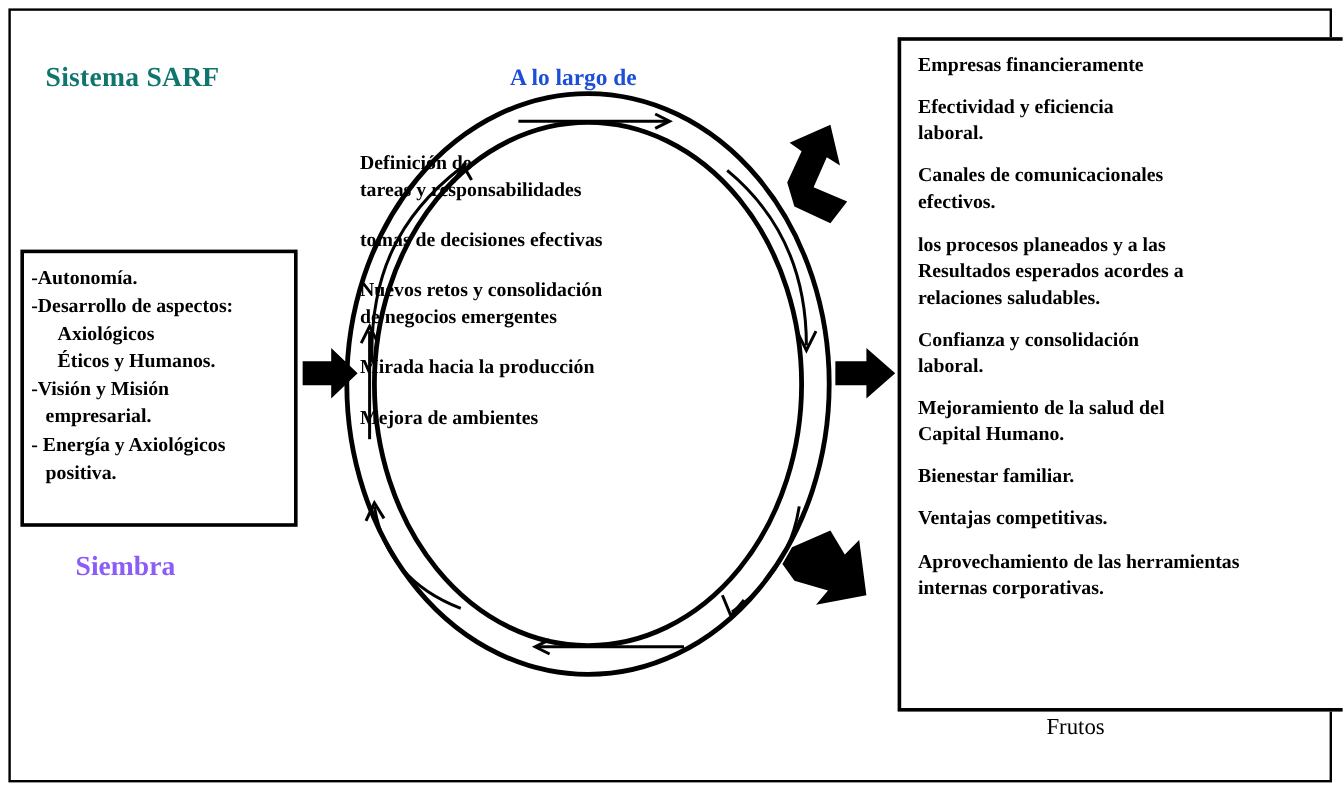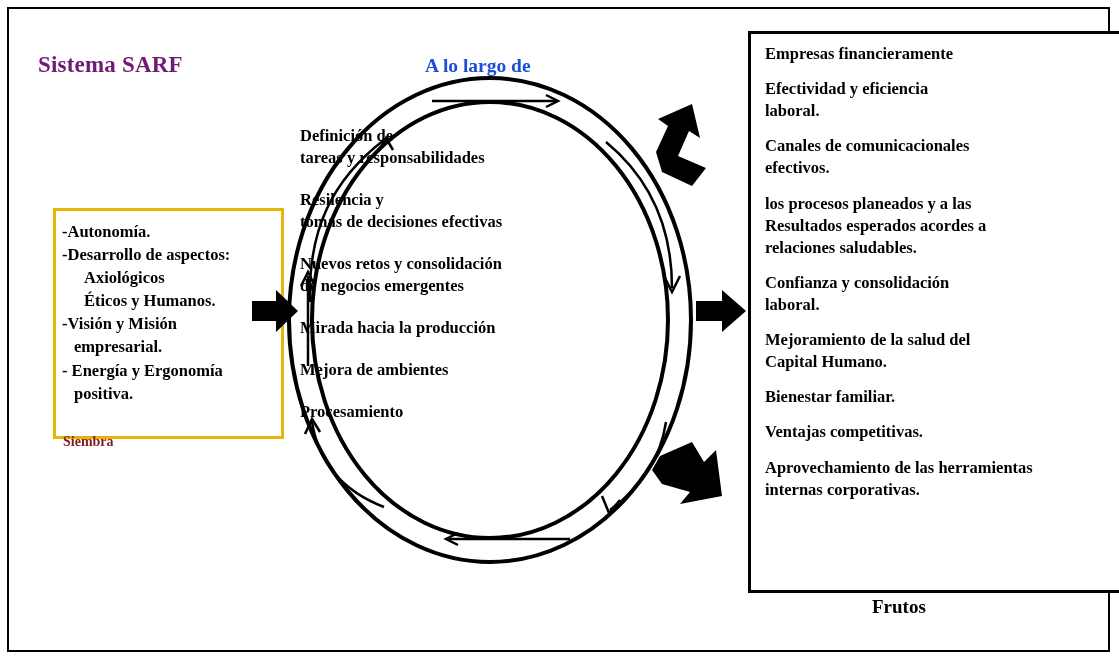--- a/index.html
+++ b/index.html
@@ -26,57 +26,56 @@
     border: 2px solid #000000;
     box-sizing: border-box;
   }
   .title-sarf {
     position: absolute;
     left: 38px;
     top: 52px;
     font-size: 23px;
     font-weight: bold;
     letter-spacing: 0.2px;
-    color: #701a75;
+    color: #0f766e;
     white-space: nowrap;
   }
   .left-box {
     position: absolute;
     left: 17px;
     top: 208px;
     width: 231px;
     height: 231px;
-    border: 3px solid #eab308;
+    border: 3px solid #000000;
     box-sizing: border-box;
     background: #ffffff;
-    margin-left: 36px;
   }
   .left-box-inner {
     padding: 9px 0 0 6px;
   }
   .left-line {
     font-size: 16.5px;
     font-weight: bold;
     line-height: 1.40;
     color: #000000;
     white-space: nowrap;
   }
   .left-line.indent {
     padding-left: 22px;
   }
   .left-line.indent2 {
     padding-left: 12px;
   }
   .siembra {
     position: absolute;
     left: 63px;
-    top: 434px;
-    font-size: 14px;
-    font-weight: bold;
-    color: #7f1d1d;
+    top: 459px;
+    font-size: 23px;
+    font-weight: bold;
+    color: #8b5cf6;
   }
   .along-label {
     position: absolute;
     left: 425px;
     top: 55px;
     font-size: 19.5px;
     font-weight: bold;
     color: #1d4ed8;
     white-space: nowrap;
   }
@@ -120,21 +119,21 @@
     font-weight: bold;
     line-height: 1.34;
     color: #000000;
     margin-bottom: 13px;
   }
   .frutos {
     position: absolute;
     left: 872px;
     top: 596px;
     font-size: 19px;
-    font-weight: bold;
+    font-weight: normal;
     color: #000000;
   }
   .arrow-svg { position: absolute; }
   .arrow-in   { left: 252px; top: 288px; width: 48px; height: 46px; }
   .arrow-mid  { left: 696px; top: 288px; width: 52px; height: 46px; }
   .arrow-up   { left: 648px; top: 92px;  width: 104px; height: 96px; }
   .arrow-down { left: 648px; top: 440px; width: 104px; height: 96px; }
 </style>
 </head>
 <body>
@@ -146,21 +145,21 @@
   <div class="title-sarf">Sistema SARF</div>
 
   <div class="left-box">
     <div class="left-box-inner">
       <div class="left-line">-Autonomía.</div>
       <div class="left-line">-Desarrollo de aspectos:</div>
       <div class="left-line indent">Axiológicos</div>
       <div class="left-line indent">Éticos y Humanos.</div>
       <div class="left-line">-Visión y Misión</div>
       <div class="left-line indent2">empresarial.</div>
-      <div class="left-line">- Energía y Ergonomía</div>
+      <div class="left-line">- Energía y Axiológicos</div>
       <div class="left-line indent2">positiva.</div>
     </div>
   </div>
 
   <div class="siembra">Siembra</div>
 
   <svg class="arrow-svg arrow-in" viewBox="0 0 48 46">
     <polygon points="0,13 24,13 24,2 46,23 24,44 24,33 0,33" fill="#000000"></polygon>
   </svg>
 
@@ -207,35 +206,31 @@
       <polyline points="322,426 329,443 340,430" fill="none" stroke="#000000" stroke-width="2.5"></polyline>
     </g>
   </svg>
 
   <div class="oval-text">
     <div class="oval-item">
       <div>Definición de</div>
       <div>tareas y responsabilidades</div>
     </div>
     <div class="oval-item">
-      <div>Resilencia y</div>
       <div>tomas de decisiones efectivas</div>
     </div>
     <div class="oval-item">
       <div>Nuevos retos y consolidación</div>
       <div>de negocios emergentes</div>
     </div>
     <div class="oval-item">
       <div>Mirada hacia la producción</div>
     </div>
     <div class="oval-item">
       <div>Mejora de ambientes</div>
-    </div>
-    <div class="oval-item">
-      <div>Procesamiento</div>
     </div>
   </div>
 
   <svg class="arrow-svg arrow-mid" viewBox="0 0 52 46">
     <polygon points="0,13 26,13 26,2 50,23 26,44 26,33 0,33" fill="#000000"></polygon>
   </svg>
 
   <svg class="arrow-svg arrow-up" viewBox="0 0 104 96">
     <polygon points="8,60 20,34 10,27 44,12 52,46 41,39 30,64 58,76 44,94 14,80" fill="#000000"></polygon>
   </svg>

